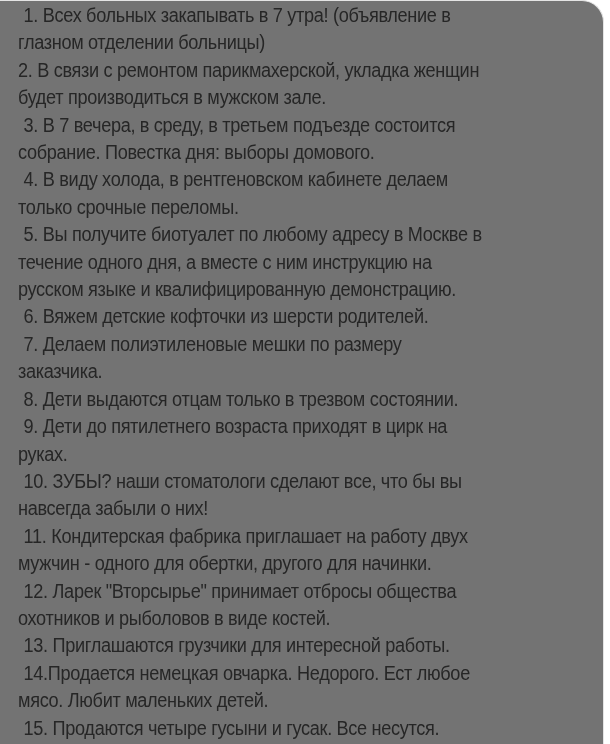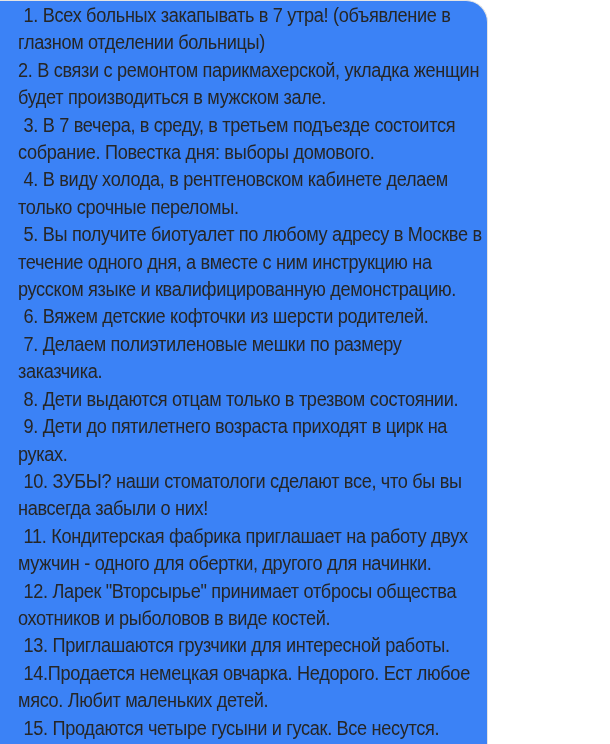--- a/index.html
+++ b/index.html
@@ -1,22 +1,22 @@
 <!DOCTYPE html>
 <html><head>
   <meta charset="utf-8">
   <style>
     html, body { margin: 0; padding: 0; background: #ffffff; }
     body { width: 610px; height: 744px; overflow: hidden; position: relative; }
     .card {
-      position: absolute; left: 0; top: 0; width: 488px; height: 744px;
+      position: absolute; left: 0; top: 0; width: 604px; height: 744px;
       border-top-right-radius: 22px;
       border-top: 1px solid #e4e4e4; border-right: 1px solid #e4e4e4;
       box-sizing: border-box;
-      background: #3b82f6;
+      background: #737373;
     }
     .content {
       position: absolute; left: 18px; top: 1px; width: 580px;
       font-family: "Liberation Sans", sans-serif;
       font-size: 19.5px;
       line-height: 27.4px;
       color: #262626;
       letter-spacing: -0.35px;
       transform: scaleX(0.93);
       transform-origin: left top;

